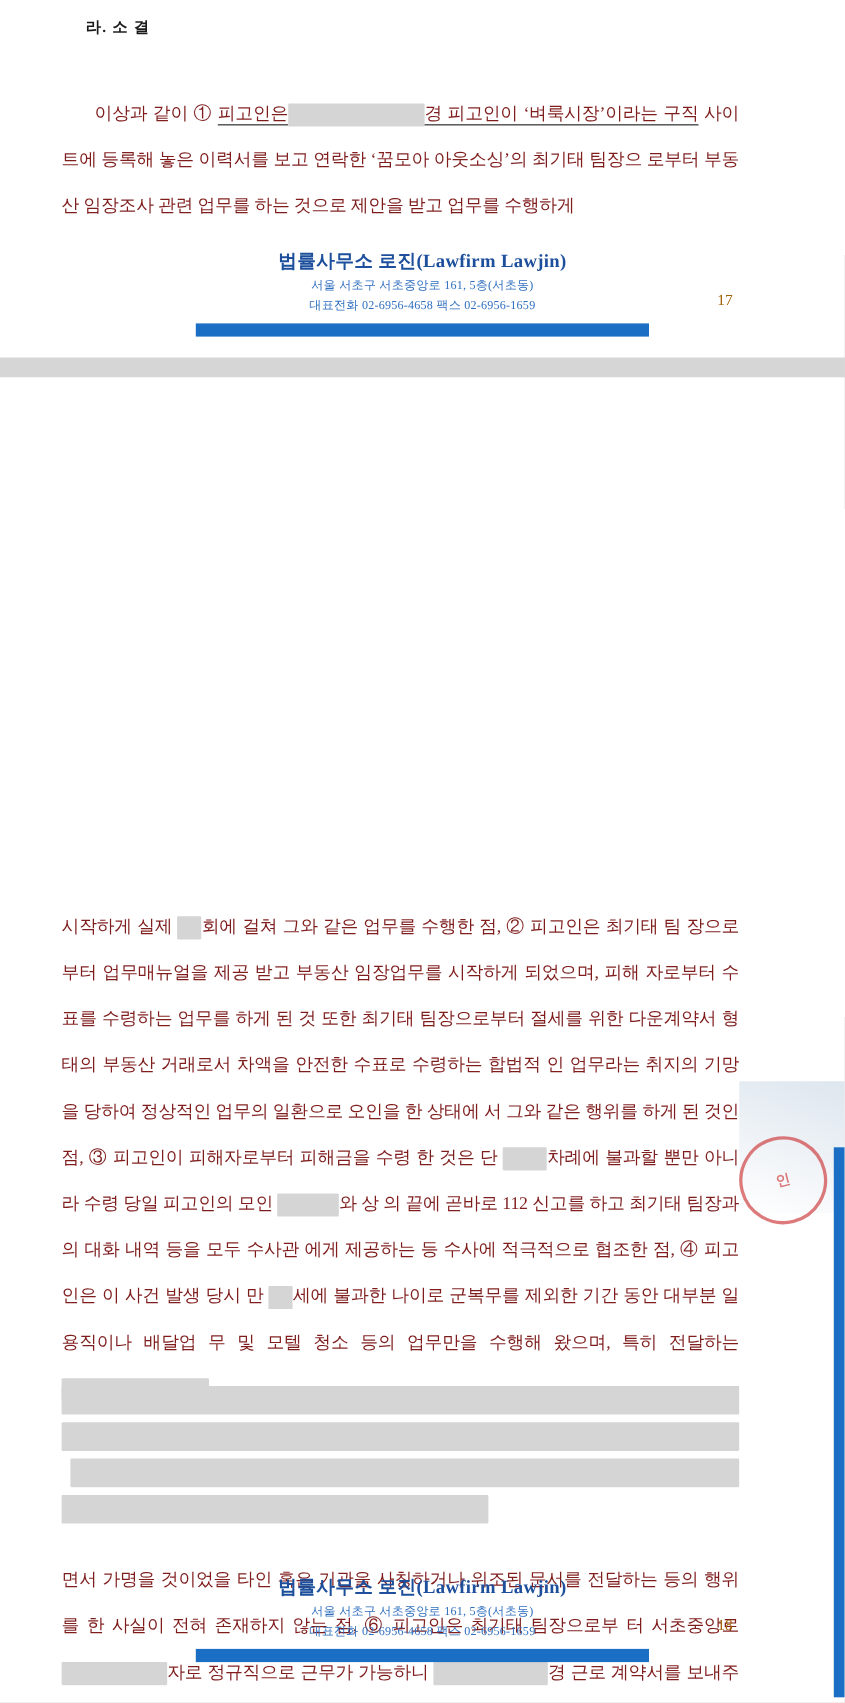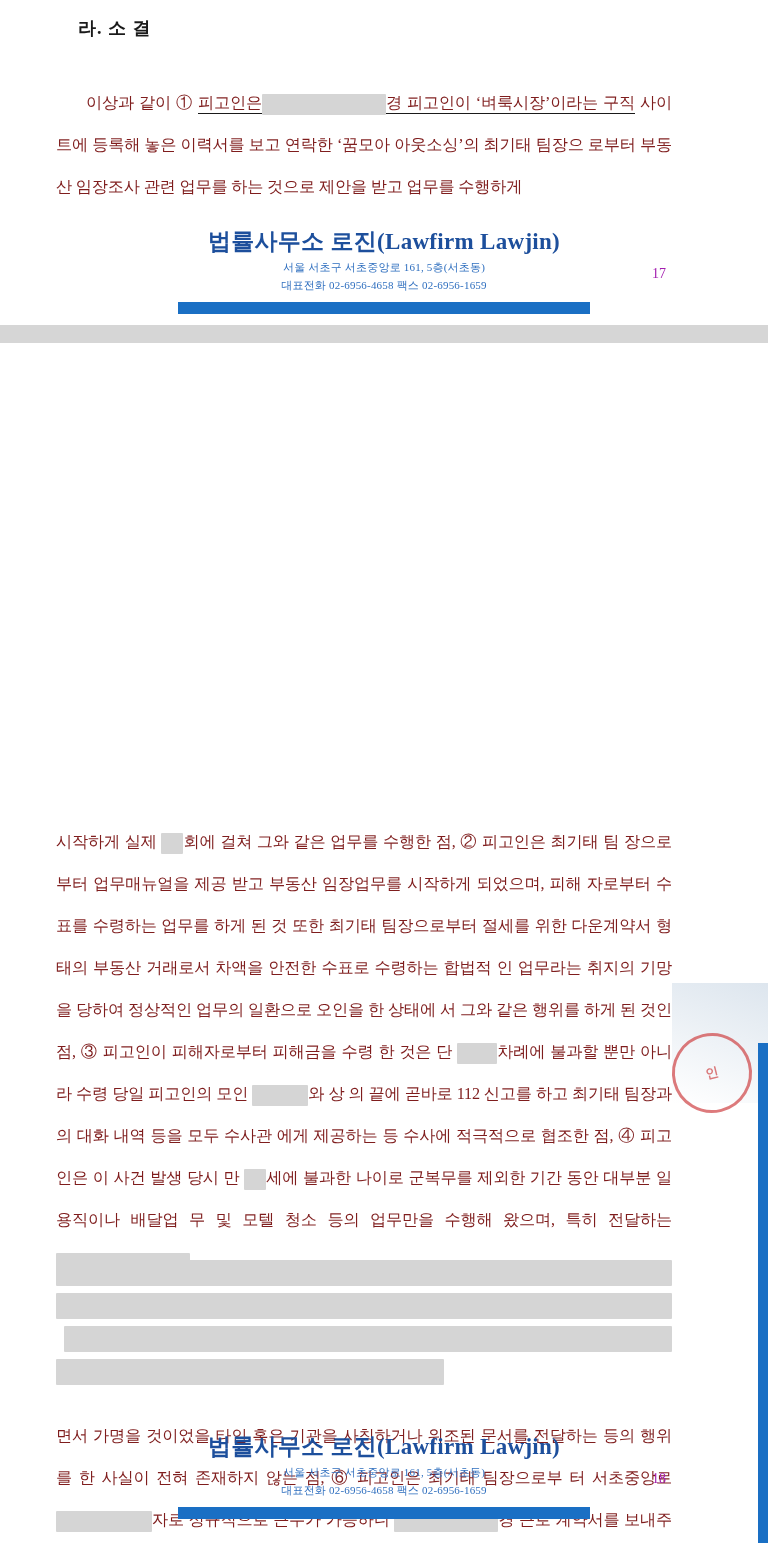--- a/index.html
+++ b/index.html
@@ -26,21 +26,21 @@
     height: 18px;
     background: #d6d6d6;
   }
   .page-2 {
     height: 1205px;
   }
   .heading {
     position: absolute;
     left: 78px;
     top: 16px;
-    font-size: 18px;
+    font-size: 14px;
     font-weight: bold;
     letter-spacing: 1px;
     color: #1a1a1a;
     font-family: "Liberation Serif", serif;
   }
   .body-text {
     font-size: 16.2px;
     line-height: 42px;
     color: #7f1d1d;
     letter-spacing: -0.2px;
@@ -76,40 +76,40 @@
   }
   .u { border-bottom: 1px solid #1a1a1a; padding-bottom: 1px; }
   .footer {
     position: absolute;
     left: 0;
     width: 768px;
     text-align: center;
   }
   .footer .firm {
     color: #1d4f9c;
-    font-size: 23px;
+    font-size: 17px;
     font-weight: bold;
     letter-spacing: 0.3px;
   }
   .footer .addr, .footer .tel {
     color: #2f6fbf;
     font-size: 11px;
     letter-spacing: 0.2px;
     margin-top: 3px;
   }
   .footer .bar {
     margin: 9px auto 0;
     width: 412px;
     height: 12px;
     background: #1a6fc4;
   }
   .page-num {
     position: absolute;
     font-size: 14px;
-    color: #a21caf;
+    color: #a16207;
     font-family: "Liberation Serif", serif;
   }
   .stamp {
     position: absolute;
     right: 16px;
     top: 690px;
     width: 74px;
     height: 74px;
     border-radius: 50%;
     border: 3px solid #d0484a;

